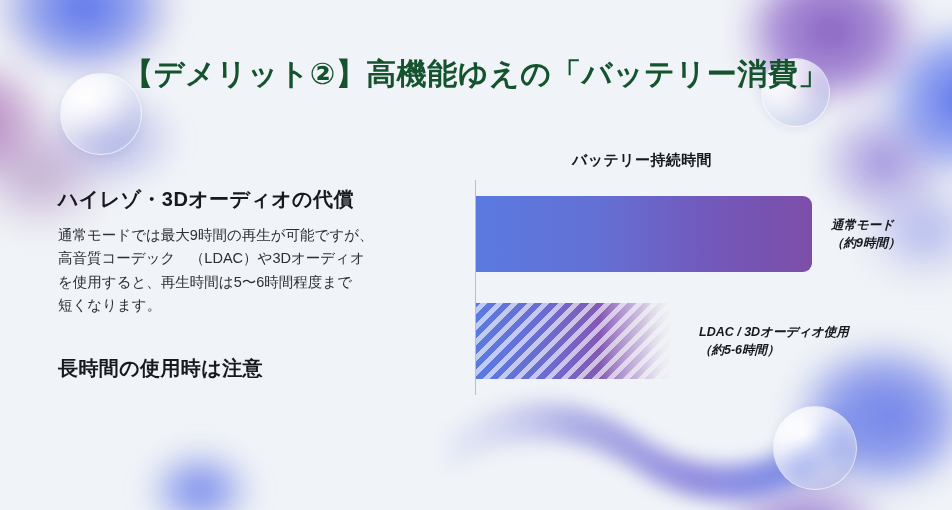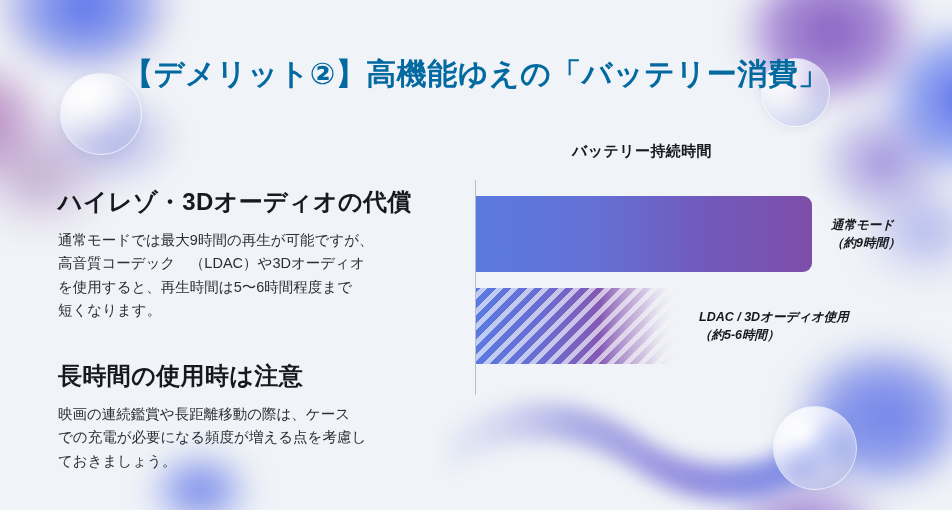--- a/index.html
+++ b/index.html
@@ -124,34 +124,34 @@
   
   .title {
     position: absolute;
     left: 0;
     right: 0;
     top: 34px;
     text-align: center;
     font-size: 30px;
     font-weight: 700;
     letter-spacing: 0.5px;
-    color: #0369a1;
+    color: #14532d;
     z-index: 6;
   }
 
   
   .left-col {
     position: absolute;
     left: 58px;
     top: 186px;
     width: 390px;
     z-index: 5;
   }
   .sec-heading {
-    font-size: 24px;
+    font-size: 20px;
     font-weight: 700;
     color: #16191d;
     letter-spacing: 0.4px;
     margin: 0 0 11px 0;
   }
   .sec-body {
     font-size: 14.5px;
     line-height: 1.62;
     color: #2a2f36;
     margin: 0;
@@ -164,21 +164,21 @@
     position: absolute;
     left: 462px;
     top: 142px;
     width: 476px;
     height: 270px;
     z-index: 5;
   }
   .chart-title {
     position: absolute;
     left: 110px;
-    top: 0;
+    top: 9px;
     font-size: 15px;
     font-weight: 700;
     color: #15181c;
     letter-spacing: 0.4px;
   }
   .axis {
     position: absolute;
     left: 13px;
     top: 38px;
     width: 1px;
@@ -186,21 +186,21 @@
     background: #b9bfc9;
   }
   .bar-row {
     position: absolute;
     left: 14px;
     display: flex;
     align-items: center;
     font-style: italic;
   }
   .row-1 { top: 54px; }
-  .row-2 { top: 146px; }
+  .row-2 { top: 161px; }
 
   .bar {
     height: 76px;
     position: relative;
   }
   .bar-normal {
     width: 336px;
     border-radius: 0 9px 9px 0;
     background: linear-gradient(90deg, #5a7ae0 0%, #6470d4 36%, #7259bc 68%, #7d4ea8 100%);
   }
@@ -262,23 +262,20 @@
     <div class="sec-block">
       <h2 class="sec-heading">ハイレゾ・3Dオーディオの代償</h2>
       <p class="sec-body">通常モードでは最大9時間の再生が可能ですが、
 高音質コーデック　（LDAC）や3Dオーディオ
 を使用すると、再生時間は5〜6時間程度まで
 短くなります。</p>
     </div>
 
     <div class="sec-block sec-block-2">
       <h2 class="sec-heading">長時間の使用時は注意</h2>
-      <p class="sec-body">映画の連続鑑賞や長距離移動の際は、ケース
-での充電が必要になる頻度が増える点を考慮し
-ておきましょう。</p>
     </div>
 
   </div>
 
   <div class="chart">
     <div class="chart-title">バッテリー持続時間</div>
     <div class="axis"></div>
 
     <div class="bar-row row-1">
       <div class="bar bar-normal"></div>

